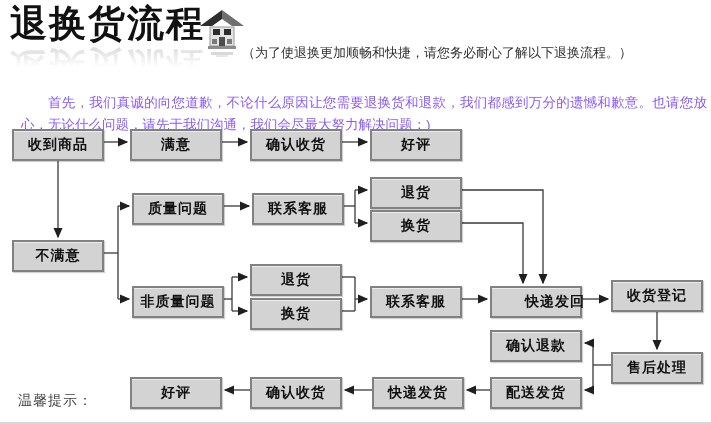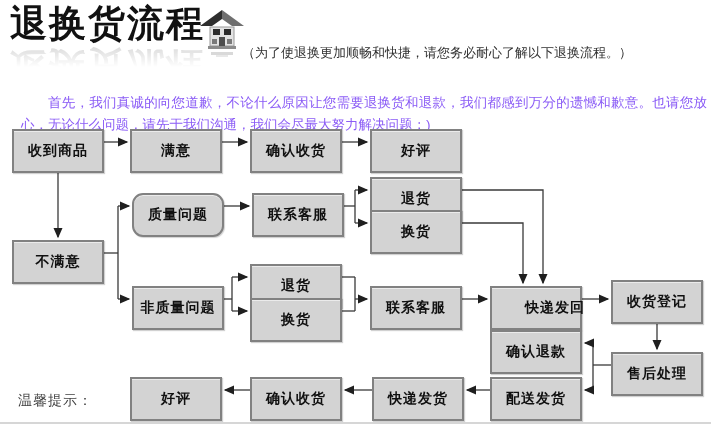--- a/index.html
+++ b/index.html
@@ -29,21 +29,21 @@
   }
   
   .intro{
     position:absolute;left:9px;top:80px;width:686px;margin:12px;
     font-size:13.5px;line-height:22px;color:#8b5cf6;text-indent:2em;
     text-align:justify;
   }
   
   .connectors{position:absolute;left:0;top:0;width:711px;height:424px;pointer-events:none;}
   .node{
-    position:absolute;width:92px;height:44px;box-sizing:border-box;
+    position:absolute;width:92px;height:32px;box-sizing:border-box;
     background:#d3d3d3;border:2px solid #818181;
     box-shadow:inset 0 1px 0 rgba(255,255,255,.55), 1px 1px 1px rgba(0,0,0,.18);
     display:flex;align-items:center;justify-content:center;
     font-size:14px;font-weight:bold;color:#101010;letter-spacing:1px;
     white-space:nowrap;
   }
   
   .tip{
     position:absolute;left:18px;top:392px;
     font-size:14px;color:#3f3f3f;letter-spacing:1px;
@@ -127,21 +127,21 @@
       <path d="M372 390 H345" marker-end="url(#ah)"></path>
       <path d="M250 390 H225" marker-end="url(#ah)"></path>
     </g>
   </svg>
 
   <div class="node" style="left:12px;top:129px;">收到商品</div>
   <div class="node" style="left:130px;top:129px;">满意</div>
   <div class="node" style="left:250px;top:129px;">确认收货</div>
   <div class="node" style="left:370px;top:129px;">好评</div>
 
-  <div class="node" style="left:132px;top:193px;border-radius:11px;">质量问题</div>
+  <div class="node" style="left:132px;top:193px;">质量问题</div>
   <div class="node" style="left:252px;top:193px;">联系客服</div>
   <div class="node" style="left:370px;top:177px;">退货</div>
   <div class="node" style="left:370px;top:210px;">换货</div>
 
   <div class="node" style="left:12px;top:240px;">不满意</div>
   <div class="node" style="left:132px;top:286px;">非质量问题</div>
   <div class="node" style="left:250px;top:264px;">退货</div>
   <div class="node" style="left:250px;top:298px;">换货</div>
   <div class="node" style="left:370px;top:286px;">联系客服</div>
   <div class="node" style="left:490px;top:286px;padding-left:38px;">快递发回</div>

